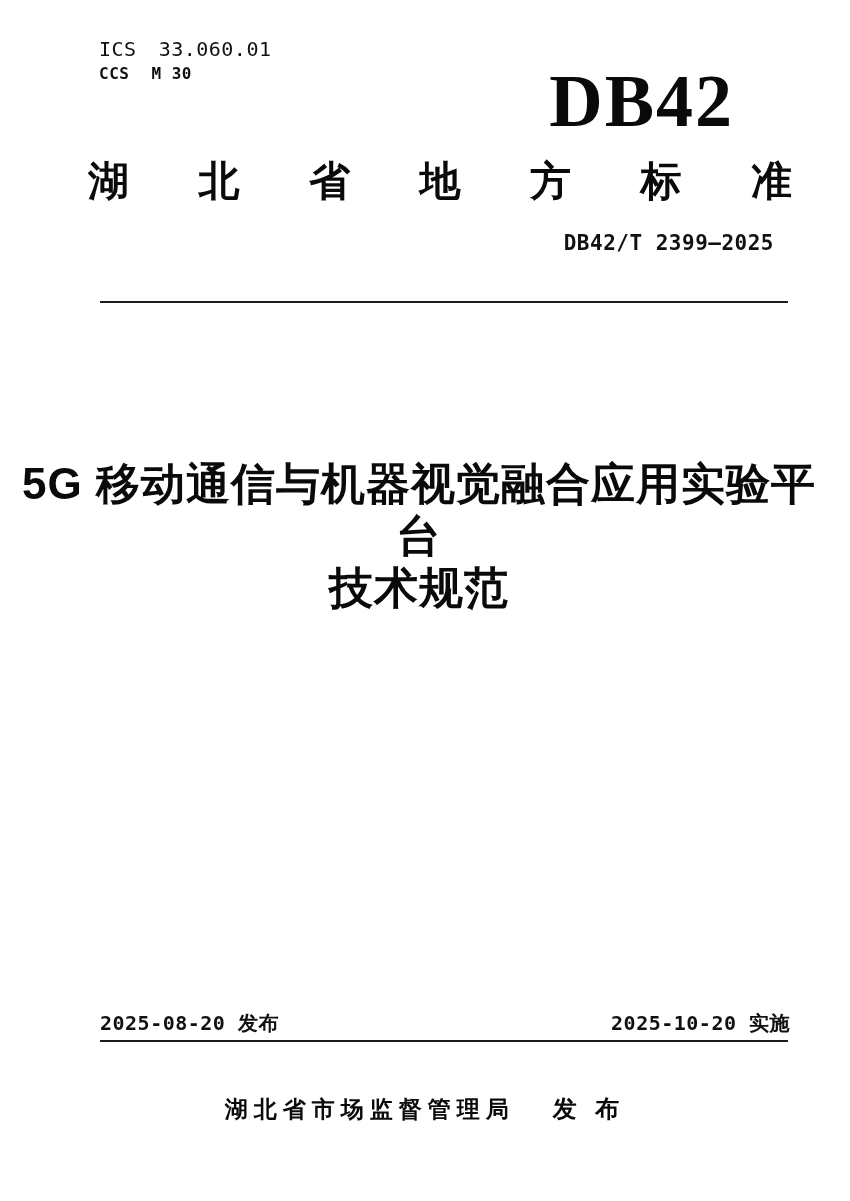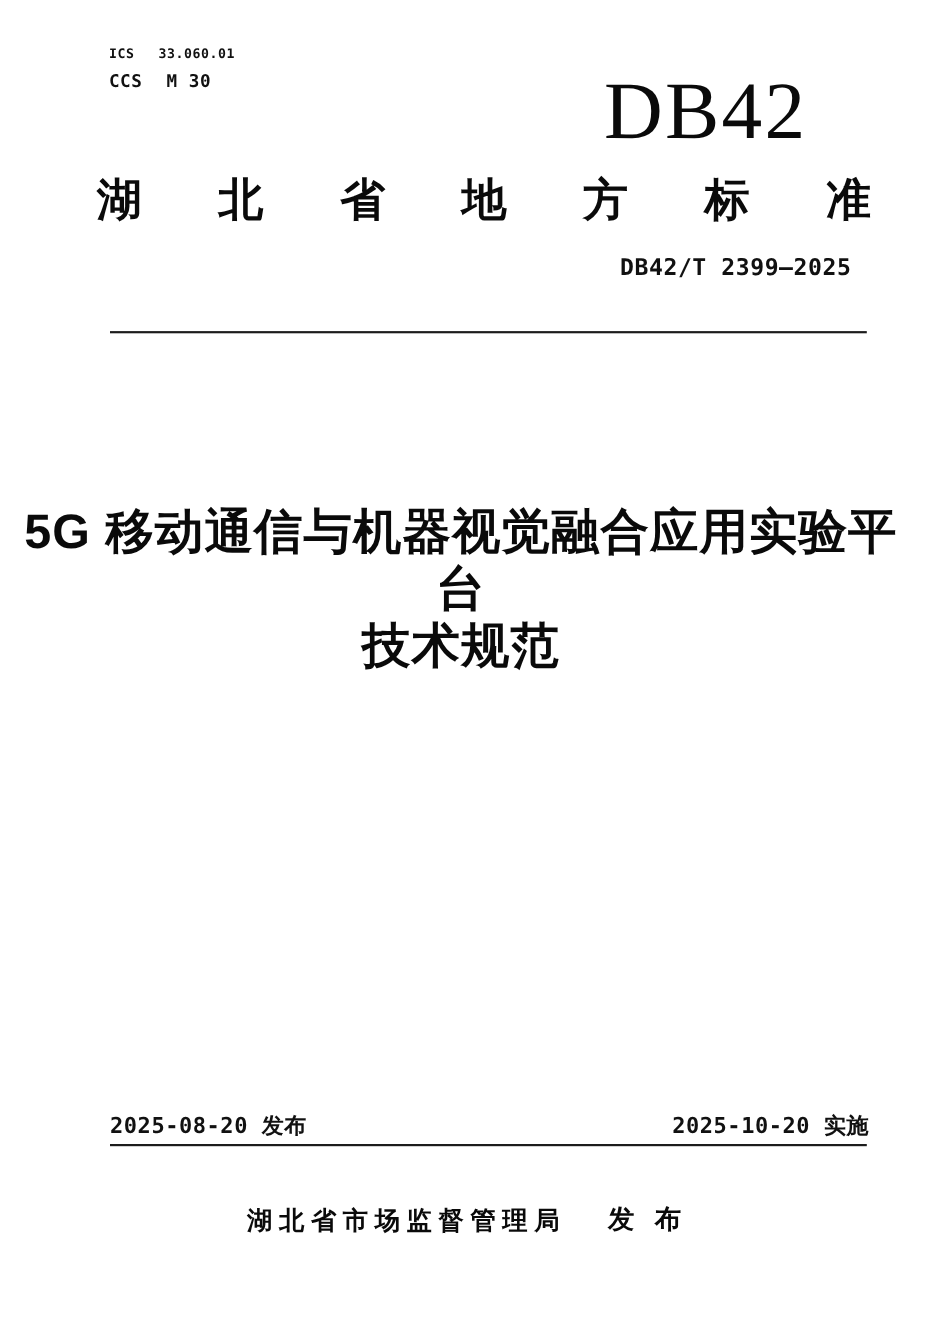--- a/index.html
+++ b/index.html
@@ -12,35 +12,35 @@
     margin: 0 auto;
     overflow: hidden;
     color: #111111;
     font-family: "Liberation Sans", sans-serif;
   }
   .mono { font-family: "DejaVu Sans Mono", monospace; }
 
   
   .ics-line {
     position: absolute; left: 99px; top: 40px;
-    font-size: 12px; font-weight: 700; line-height: 19px;
+    font-size: 20px; font-weight: 400; line-height: 19px;
     letter-spacing: 0.5px; white-space: pre;
   }
   .ccs-line {
     position: absolute; left: 99px; top: 64px;
     font-size: 16px; font-weight: 600; line-height: 19px;
     letter-spacing: 0.5px; white-space: pre;
   }
   .code-gap { display: inline-block; width: 22px; }
 
   
   .db-logo {
     position: absolute; top: 64px; right: 116px;
     font-family: "Liberation Serif", serif;
-    font-weight: 400; font-size: 74px; line-height: 1;
+    font-weight: 700; font-size: 74px; line-height: 1;
     letter-spacing: 2px; color: #0a0a0a;
   }
 
   
   .standard-name {
     position: absolute; top: 159px; left: 88px; right: 58px;
     display: flex; justify-content: space-between;
     font-size: 41px; line-height: 44px; font-weight: 600;
     color: #0a0a0a;
   }

